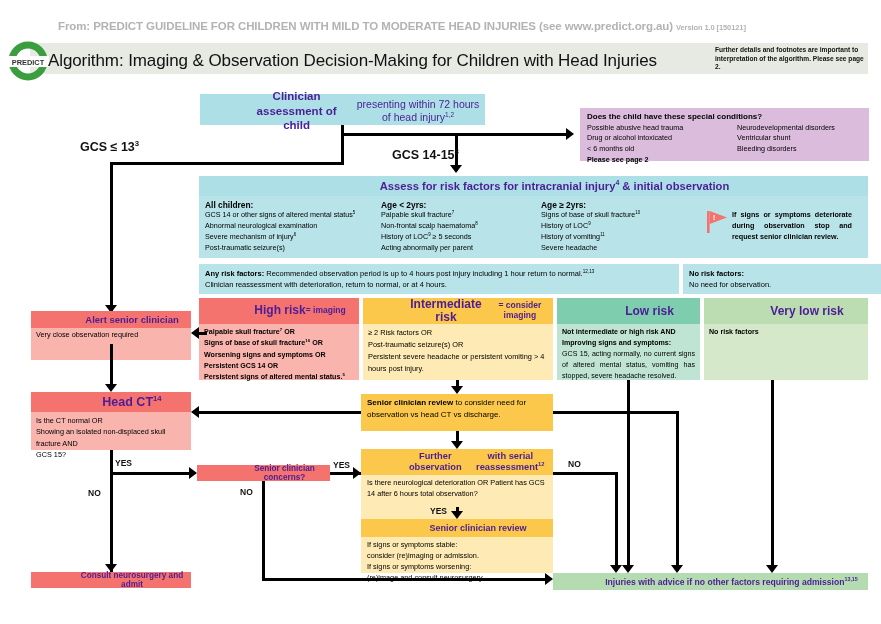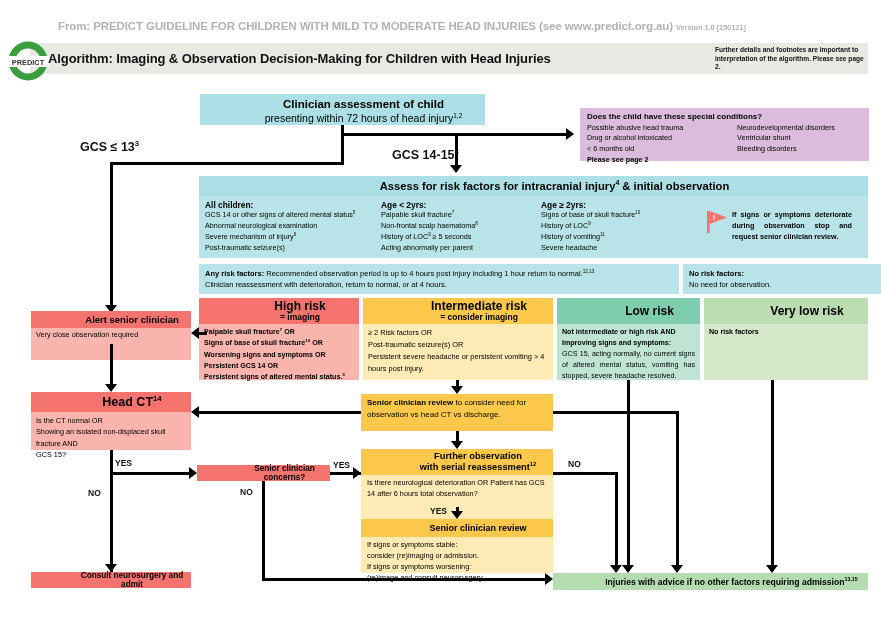--- a/index.html
+++ b/index.html
@@ -19,34 +19,34 @@
     font-size: 11.5px; font-weight: bold; color: #b3b3b3;
     letter-spacing: -0.1px; white-space: nowrap;
   }
   .src-ver { font-size: 7.5px; font-weight: bold; color:#b3b3b3; }
   .hdr-bar {
     left: 30px; top: 43px; width: 838px; height: 31px;
     background: #e6eae3;
   }
   .hdr-title {
     left: 48px; top: 51px; width: 620px;
-    font-size: 13px; font-weight: bold; color:#111;
+    font-size: 17px; font-weight: normal; color:#111;
     letter-spacing: -0.1px;
   }
   .hdr-note {
     left: 715px; top: 46px; width: 152px;
     font-size: 6.6px; font-weight: bold; color:#111; line-height: 1.32;
   }
   .logo { left: 4px; top: 40px; width: 48px; height: 42px; }
 
   
   .bx { position:absolute; }
   .bx .hd {
-    font-weight: bold; text-align:center; color:#000000;
-    display:flex; flex-direction:column; align-items:center; justify-content:center;padding-left:42px;
+    font-weight: bold; text-align:center; color:#4c1d95;
+    display:flex; flex-direction:row; align-items:center; justify-content:center;padding-left:42px;
   }
 
   .t-blue  { background:#ace0e6; }
   .t-blue2 { background:#b8e3e8; }
   .t-purple{ background:#dbbcdd; }
   .t-redhd { background:#f4736e; }
   .t-redbd { background:#f9b4ae; }
   .t-red2  { background:#f4736e; }
   .t-yelhd { background:#fbc84b; }
   .t-yelbd { background:#fdeab4; }

